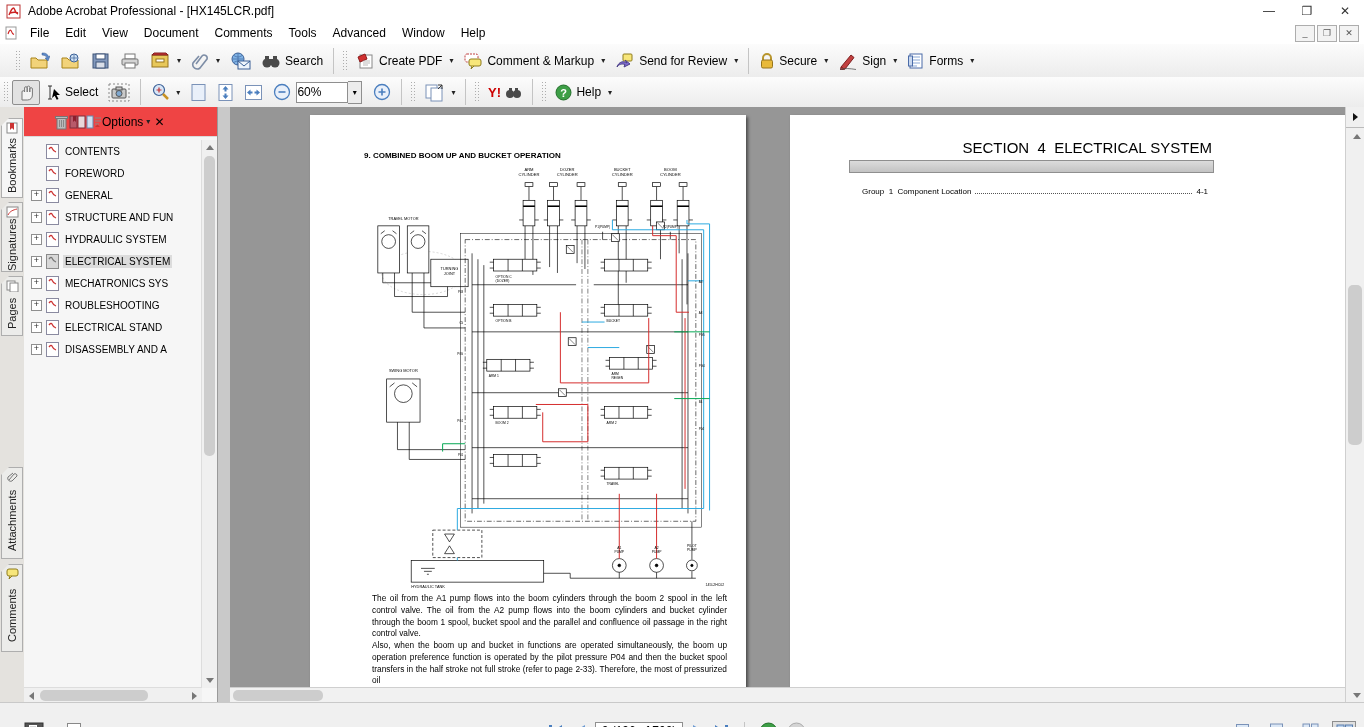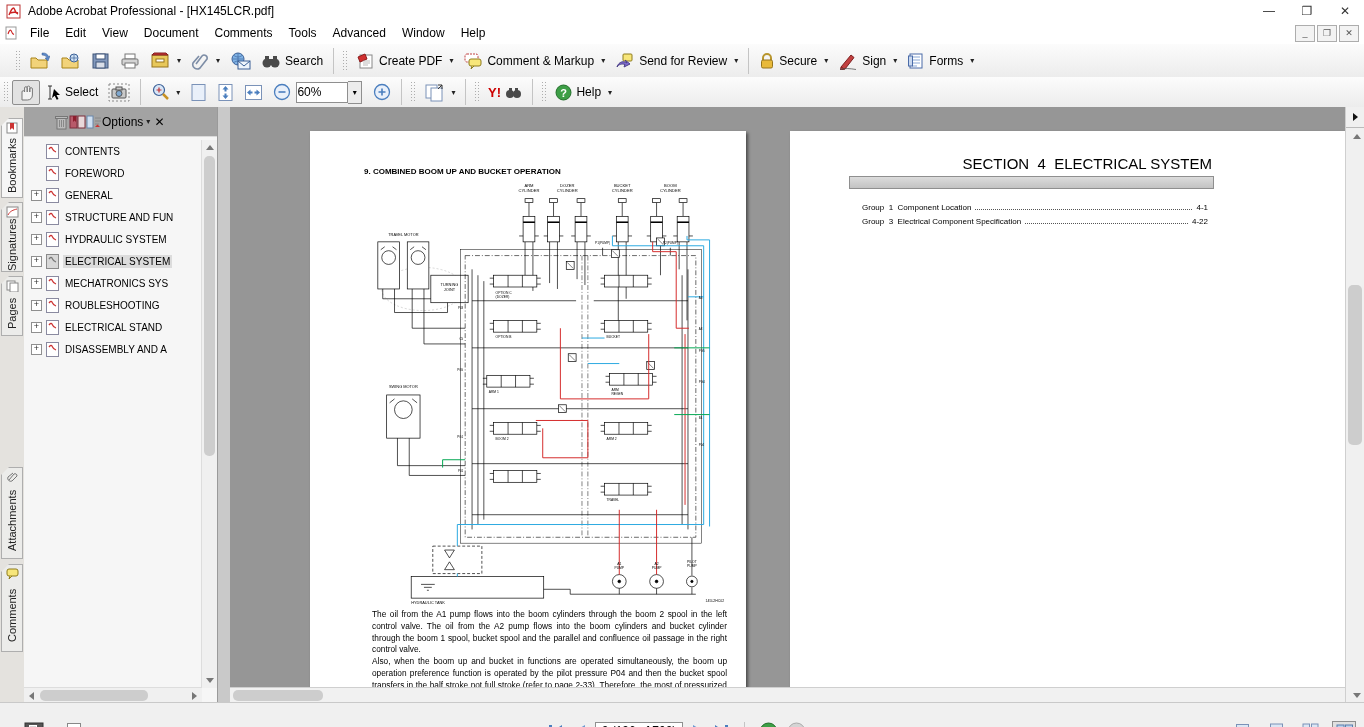--- a/index.html
+++ b/index.html
@@ -42,21 +42,21 @@
   .vtab { position:absolute; left:1px; width:22px; background:#ececea; border:1px solid #aeaeae;
           clip-path:polygon(0 8px,8px 0,100% 0,100% 100%,0 100%); box-sizing:border-box; }
   .vtab.active { background:#f6f6f6; }
   .tlabel { position:absolute; top:17px; bottom:2px; left:0; right:0; display:flex; align-items:center;
             justify-content:center; writing-mode:vertical-rl; transform:rotate(180deg); font-size:11px; color:#222; }
   .ticon { position:absolute; top:3px; left:4px; }
 
   
   .panel { position:absolute; left:24px; top:0; bottom:0; width:194px; background:#f6f6f6; border-right:1px solid #9a9a9a; box-sizing:border-box; }
   .panel-header { position:absolute; top:0; left:0; right:0; height:29px; display:flex; align-items:center;
-                  padding-left:30px; background:#a3a3a3; border-bottom:1px solid #dadada; }
+                  padding-left:30px; background:#ef4444; border-bottom:1px solid #dadada; }
   .options { display:flex; align-items:center; }
   .close-x { font-weight:bold; margin-left:4px; }
   .bm-list { position:absolute; top:33px; left:0; right:15px; bottom:15px; overflow:hidden; }
   .bm-row { display:flex; align-items:center; height:22px; padding-left:7px; gap:4px; }
   .expander { width:9px; height:9px; border:1px solid #8f8f8f; background:#fff; font-size:9px; line-height:7px;
               text-align:center; color:#333; flex:none; box-sizing:content-box; }
   .expander::before { content:"+"; }
   .exp-spacer { width:11px; flex:none; }
   .bm-label { font-size:10px; white-space:nowrap; overflow:hidden; padding:1px 2px; }
   .bm-row.selected .bm-label { background:#dcdcdc; }
@@ -67,21 +67,21 @@
   .sb-thumb { position:absolute; background:#cdcdcd; border-radius:5px; }
   .tri { width:0; height:0; display:block; margin:auto; }
   .tri-up { border-left:4px solid transparent; border-right:4px solid transparent; border-bottom:5px solid #777; }
   .tri-dn { border-left:4px solid transparent; border-right:4px solid transparent; border-top:5px solid #777; }
   .tri-lf { border-top:4px solid transparent; border-bottom:4px solid transparent; border-right:5px solid #777; }
   .tri-rt { border-top:4px solid transparent; border-bottom:4px solid transparent; border-left:5px solid #777; }
   .sb-btn { height:15px; width:15px; display:flex; align-items:center; justify-content:center; position:absolute; }
 
   
   .docarea { position:absolute; left:230px; top:0; right:18px; bottom:0; background:#969696; overflow:hidden; }
-  .page { position:absolute; top:24px; height:574px; background:#fff; box-shadow:2px 2px 3px rgba(0,0,0,.5); }
+  .page { position:absolute; top:8px; height:574px; background:#fff; box-shadow:2px 2px 3px rgba(0,0,0,.5); }
   .left-page { left:80px; width:436px; }
   .right-page { left:560px; width:700px; }
   .doc-hscroll { position:absolute; left:0; right:0; bottom:0; height:15px; background:#f1f1f1; border-top:1px solid #cfcfcf; }
   .doc-hthumb { left:3px; top:2px; width:90px; height:11px; }
   .rail { position:absolute; right:0; top:0; bottom:0; width:18px; background:#f0f0f0; border-left:1px solid #cfcfcf; }
   .howto-btn { height:20px; border-bottom:1px solid #bbb; display:flex; align-items:center; justify-content:center; }
 
   
   .lp-title { position:absolute; left:54px; top:36px; font-size:8px; font-weight:bold; }
   svg.diagram { position:absolute; left:11px; top:50px; width:414px; height:424px; }
@@ -720,25 +720,20 @@
 
       <div class="page right-page">
         <div class="rp-heading">SECTION  4  ELECTRICAL SYSTEM</div>
         <div class="rp-bar"></div>
         <div class="rp-toc">
           <div class="toc-row">
             <span class="toc-entry">Group  1  Component Location</span>
             <span class="toc-leader"></span>
             <span class="toc-page">4-1</span>
           </div>
-          <div class="toc-row">
-            <span class="toc-entry">Group  3  Electrical Component Specification</span>
-            <span class="toc-leader"></span>
-            <span class="toc-page">4-22</span>
-          </div>
         </div>
       </div>
 
       <div class="doc-hscroll">
         <div class="sb-thumb doc-hthumb"></div>
       </div>
     </div>
 
     <div class="rail">
       <div class="howto-btn">

